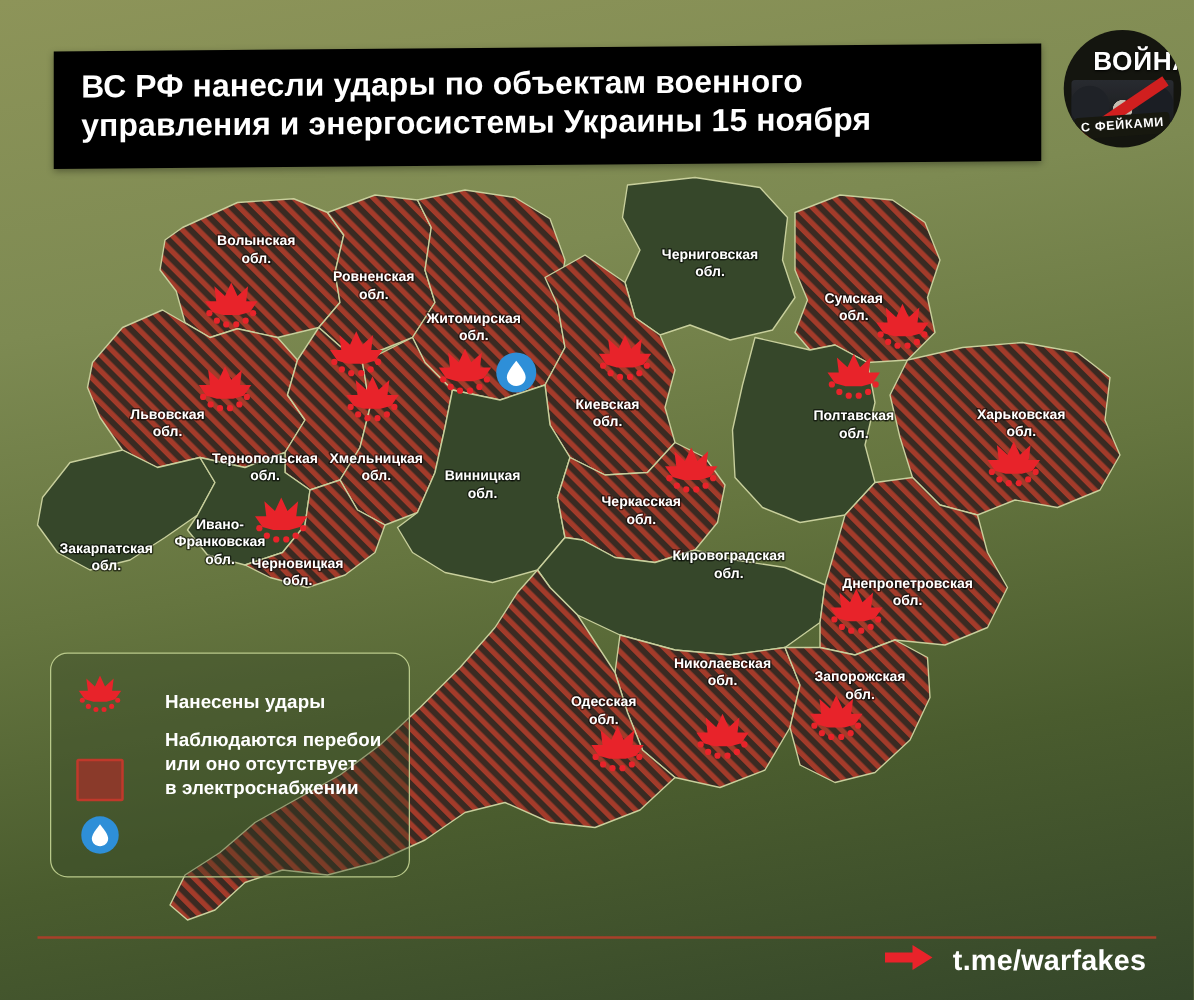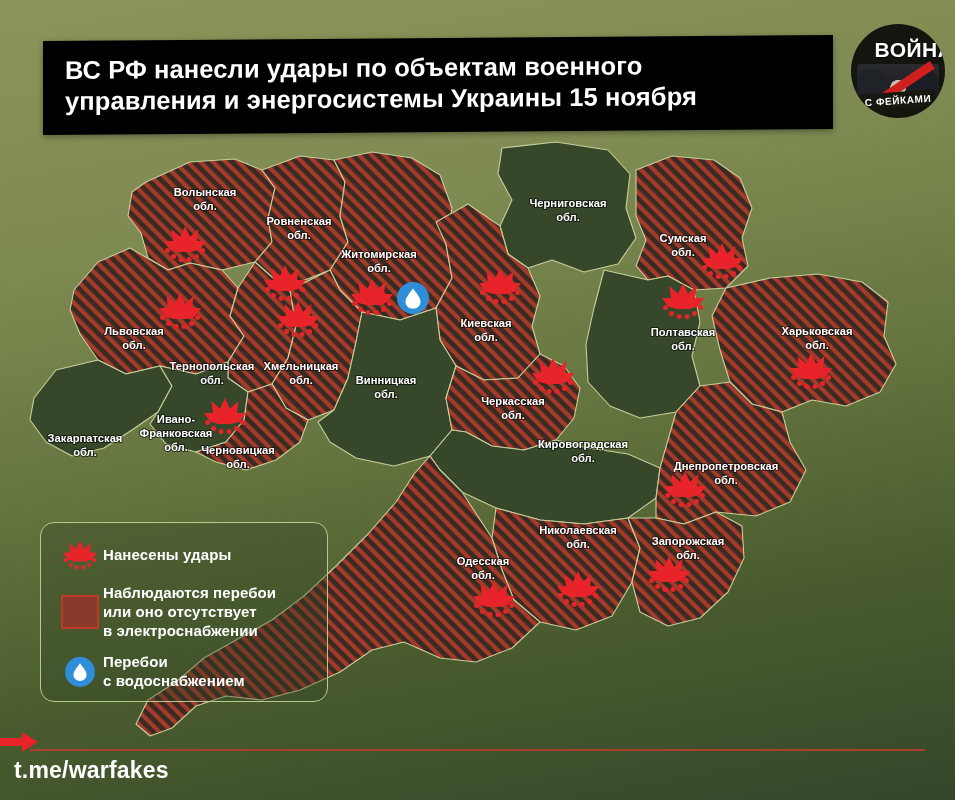--- a/index.html
+++ b/index.html
@@ -69,44 +69,43 @@
     font-size:11.2px;text-anchor:middle;
     paint-order:stroke;stroke:rgba(0,0,0,.55);stroke-width:2.2px;stroke-linejoin:round;
   }
   
   #legend{
     position:absolute;left:40px;top:522px;width:288px;height:180px;
     border:1.6px solid #b9c98a;border-radius:14px;
     background:rgba(48,64,34,.34);
     box-sizing:border-box;padding:14px 16px;
   }
-  .lg-row{display:flex;align-items:center;margin-bottom:11px;}
+  .lg-row{display:flex;align-items:flex-end;margin-bottom:11px;gap:29px;}
   .lg-row:last-child{margin-bottom:0;}
   .lg-ico{width:46px;flex:0 0 46px;display:flex;justify-content:center;padding-top:1px;}
   .lg-txt{
     color:#fff;font-size:15px;font-weight:bold;line-height:1.26;
     letter-spacing:.1px;padding-top:1px;
   }
   .sw-box{
     width:34px;height:30px;border:2px solid #c0392b;
     background:#8a3a2a;border-radius:2px;
   }
   .drop-ic{
     width:30px;height:30px;border-radius:50%;background:#2e8fd8;
     display:flex;align-items:center;justify-content:center;
   }
   
   #footer-line{
     position:absolute;left:30px;top:749px;width:895px;height:2.4px;background:#a8402a;
   }
   #footer{
     position:absolute;left:0;top:752px;width:955px;height:32px;
-    display:flex;justify-content:flex-end;padding-right:38px;
+    display:flex;align-items:center;justify-content:flex-end;padding-right:38px;
     box-sizing:border-box;
-    flex-direction:column;
   }
   #footer .f-url{
     color:#fff;font-weight:bold;font-size:23px;letter-spacing:.2px;margin-left:14px;
   }
 </style>
 </head>
 <body>
 
 <div id="page">
 
@@ -307,24 +306,20 @@
 
     <div class="lg-row">
       <div class="lg-ico">
         <div class="drop-ic">
           <svg width="18" height="20" viewBox="-9 -11 18 23">
             <path d="M0,-9.5 C5.5,-2.5 7.5,0.8 7.5,3.8 C7.5,8.0 4.0,10.8 0,10.8
                      C-4.0,10.8 -7.5,8.0 -7.5,3.8 C-7.5,0.8 -5.5,-2.5 0,-9.5 Z" fill="#ffffff"></path>
           </svg>
         </div>
       </div>
-      <div class="lg-txt">
-        <div>Перебои</div>
-        <div>с водоснабжением</div>
-      </div>
     </div>
 
   </div>
 
   <div id="footer-line"></div>
   <div id="footer">
     <span>
       <svg width="40" height="22" viewBox="0 0 40 22">
         <path d="M0,7 L22,7 L22,1 L38,11 L22,21 L22,15 L0,15 Z" fill="#e8232a"></path>
       </svg>

